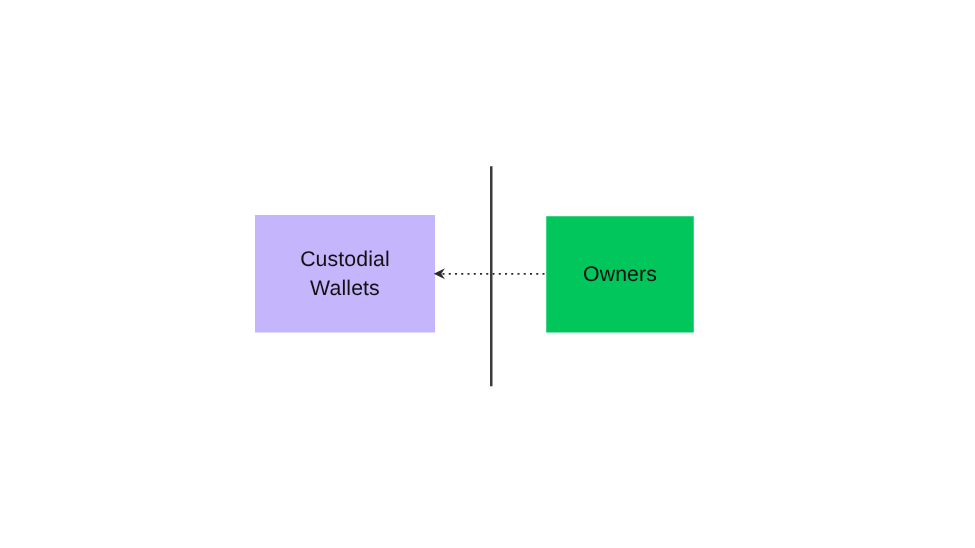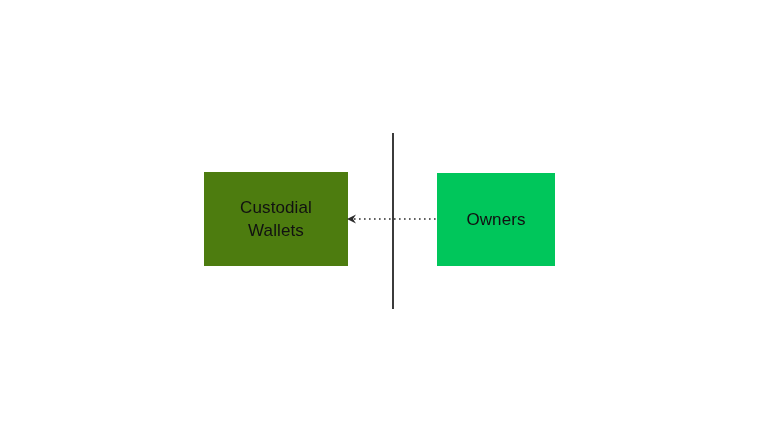--- a/index.html
+++ b/index.html
@@ -57,21 +57,21 @@
     width: 96px;
     height: 18px;
     overflow: visible;
   }
 </style>
 </head>
 <body>
 
 <div class="canvas">
 
-  <div class="node node-custodial" style="background-color: #4d7c0f;">
+  <div class="node node-custodial" style="background-color: #c4b5fd;">
     <span class="node-label">Custodial Wallets</span>
   </div>
 
   <div class="divider" style="background-color: rgb(59, 59, 59);"></div>
 
   <svg class="arrow-svg" viewBox="0 0 96 18">
     <line x1="10" y1="9" x2="93" y2="9" stroke-width="1.4" stroke-dasharray="1.6 3.4" stroke="#2B2B2B"></line>
     <path d="M 3 9 L 12 4.6 L 9 9 L 12 13.4 Z" fill="#2B2B2B"></path>
   </svg>
 

